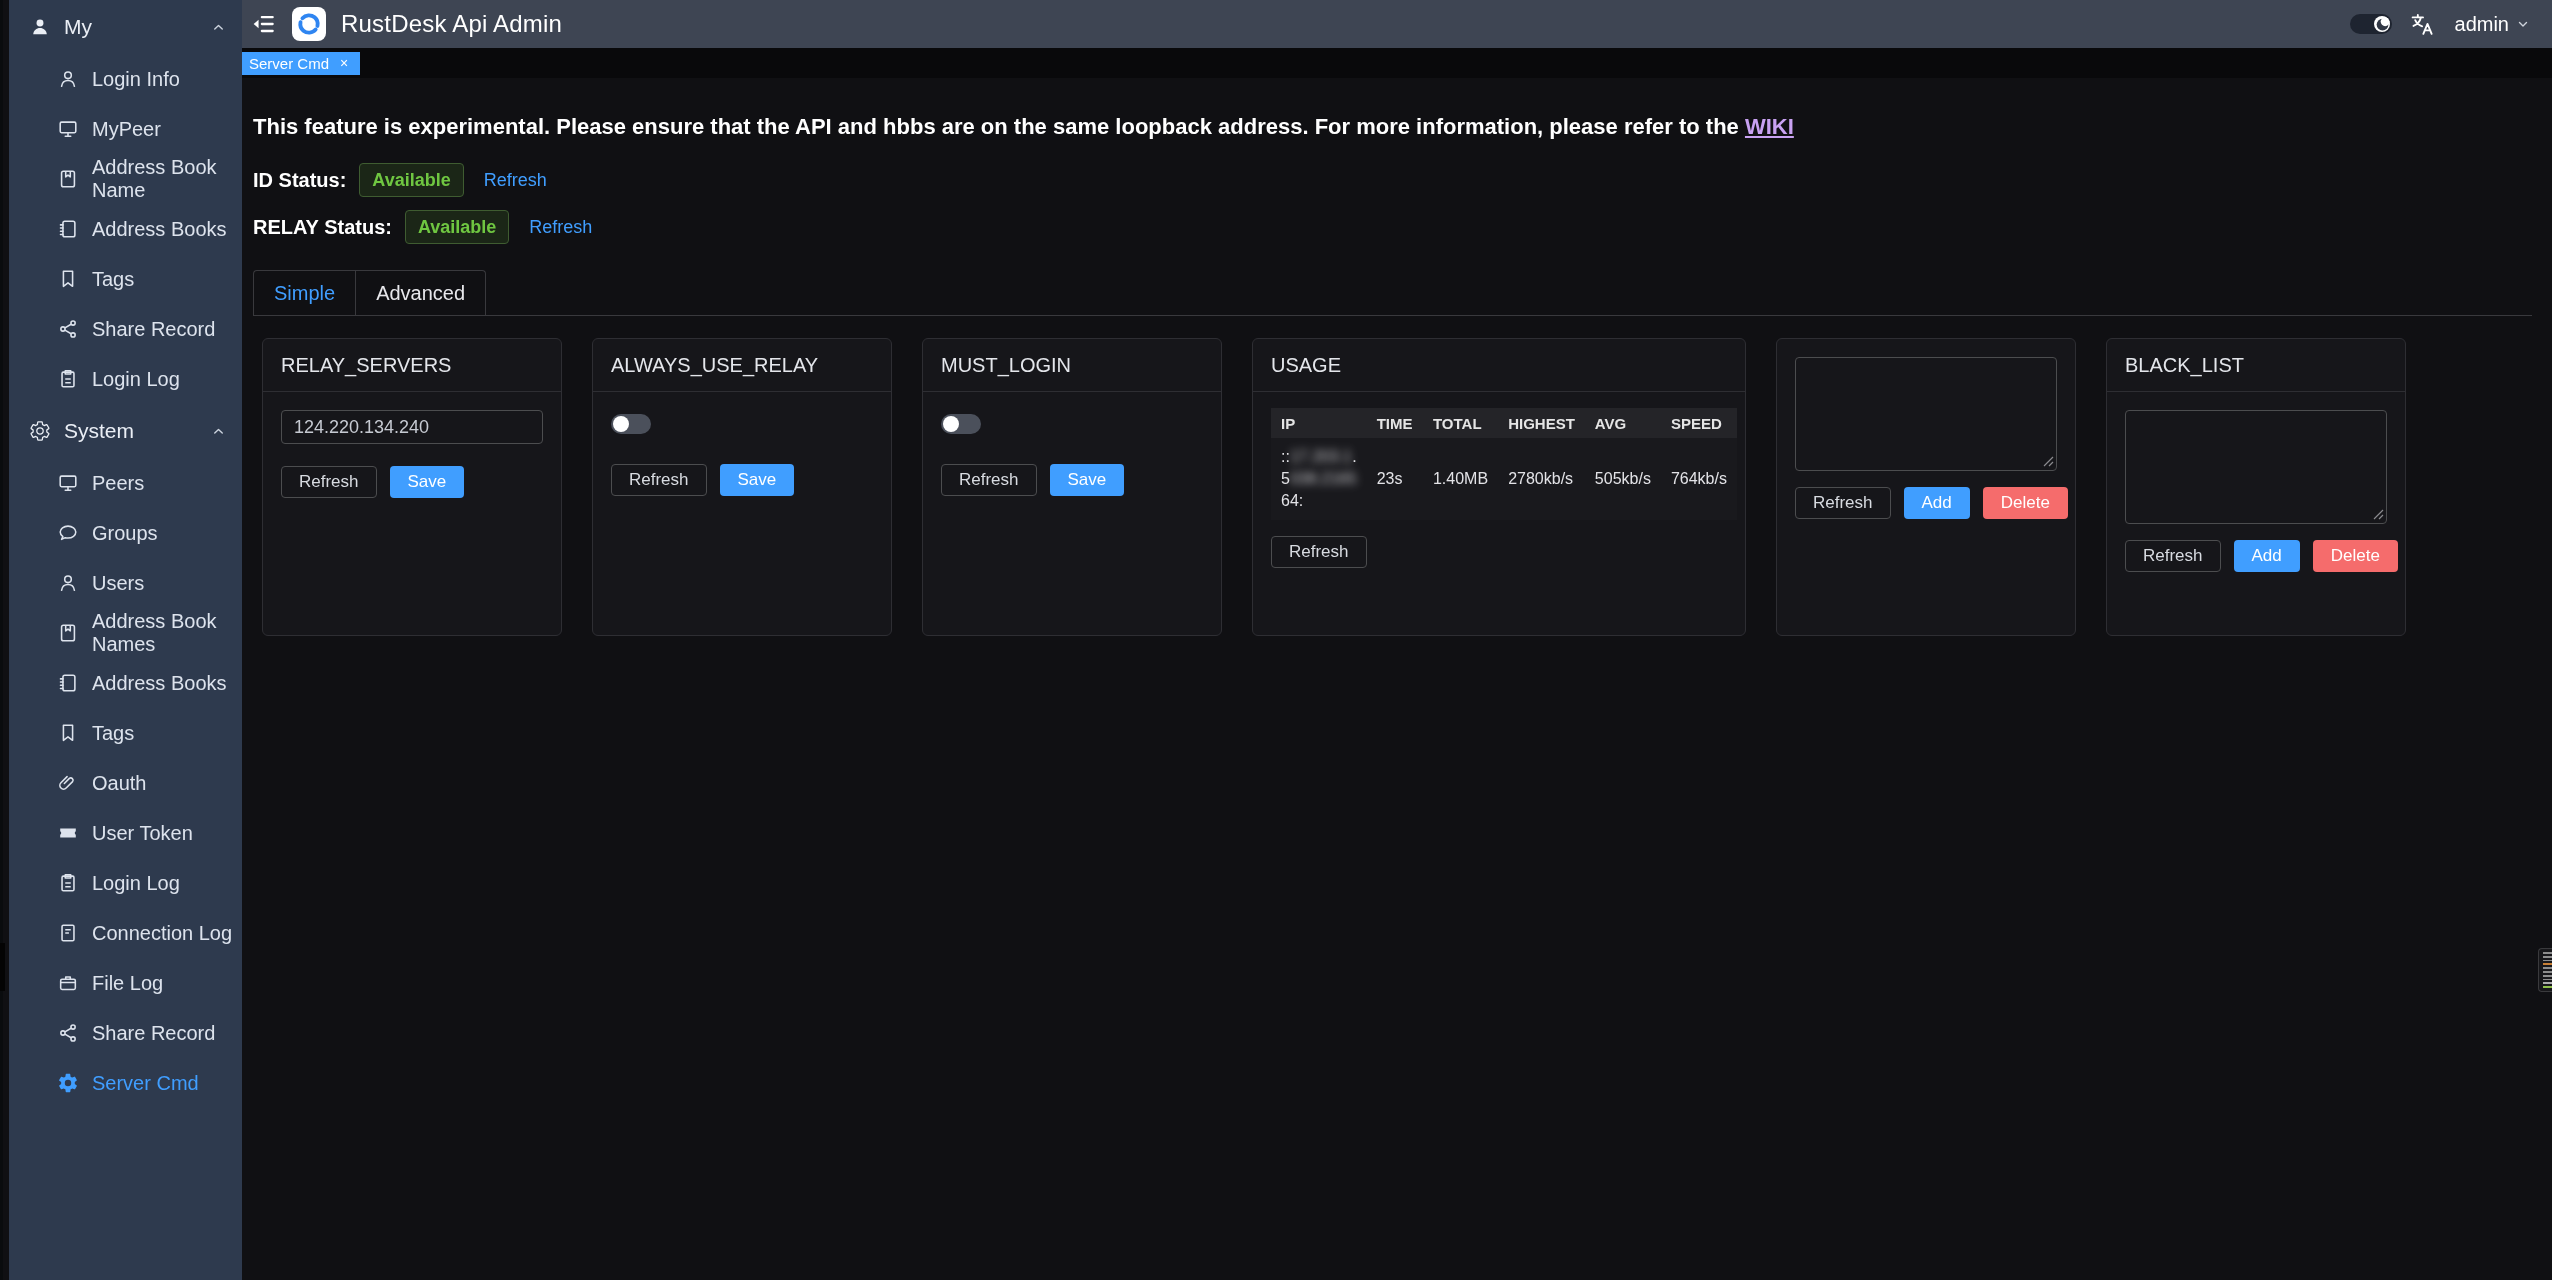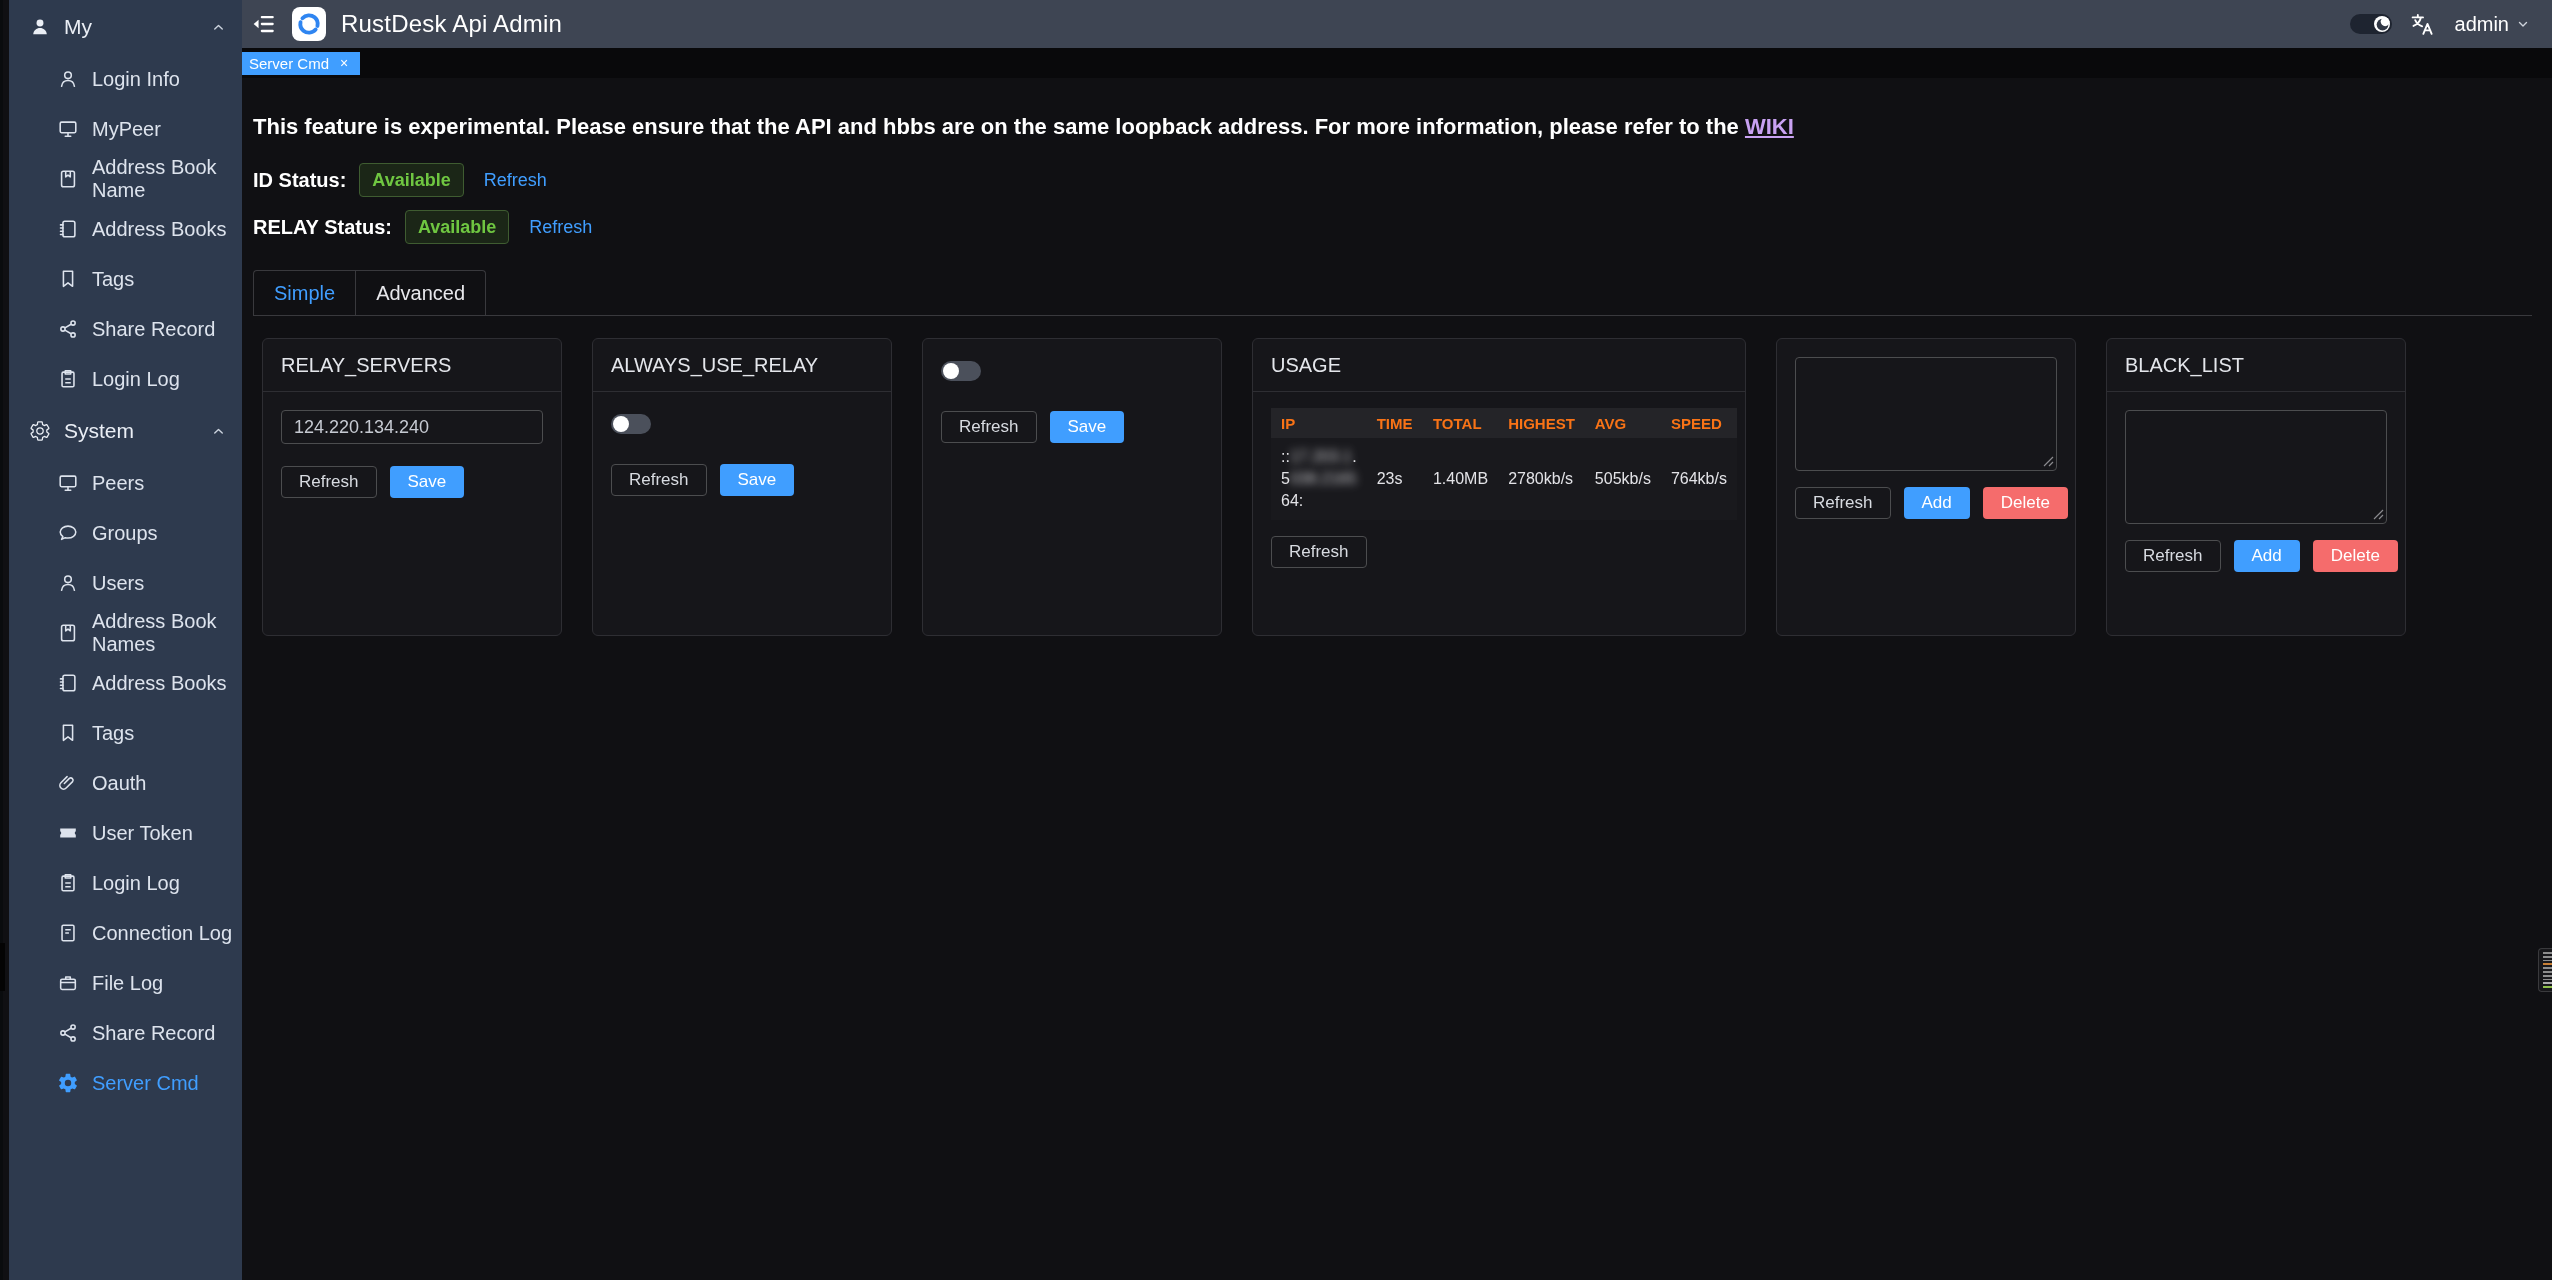--- a/index.html
+++ b/index.html
@@ -88,21 +88,21 @@
   .btn.ghost { background:transparent; border-color:#4c4d4f; color:#d8dbe1; }
   .btn.primary { background:#409eff; color:#fff; }
   .btn.danger { background:#f56c6c; color:#fff; }
 
   .switch { width:40px; height:20px; border-radius:10px; background:#4b505b; position:relative; cursor:pointer; margin-top:4px; }
   .switch .knob { position:absolute; left:2px; top:2px; width:16px; height:16px; border-radius:50%; background:#fff; }
 
   
   table.usage { border-collapse:collapse; width:466px; margin-top:0; }
   table.usage th { background:#242428; height:30px; text-align:left; padding:5px 10px;
-    font-size:15px; color:#f97316; font-weight:700; }
+    font-size:15px; color:#e5e5e5; font-weight:700; }
   table.usage td { background:#19191d; padding:8px 10px; font-size:16px; color:#e3e3e7; vertical-align:middle; }
   .ip-cell div { line-height:22px; white-space:nowrap; }
   .redact { filter:blur(4px); opacity:.85; }
 
   
   .textarea-wrap { position:relative; }
   textarea.list-area { width:100%; height:114px; background:transparent; border:1px solid #4c4d4f; border-radius:4px;
     resize:none; outline:none; color:#c6cad2; font-family:inherit; font-size:16px; padding:8px 10px; display:block; }
   .resize-grip { position:absolute; right:3px; bottom:4px; width:11px; height:11px; pointer-events:none; }
 
@@ -412,20 +412,21 @@
             <span class="knob"></span>
           </div>
         <div class="btn-row mt30">
           <button class="btn ghost">Refresh</button>
           <button class="btn primary">Save</button>
         </div>
       </div>
     </section>
 
     <section class="card">
+      <div class="card-h">MUST_LOGIN</div>
       <div class="card-b">
         <div class="switch">
             <span class="knob"></span>
           </div>
         <div class="btn-row mt30">
           <button class="btn ghost">Refresh</button>
           <button class="btn primary">Save</button>
         </div>
       </div>
     </section>

